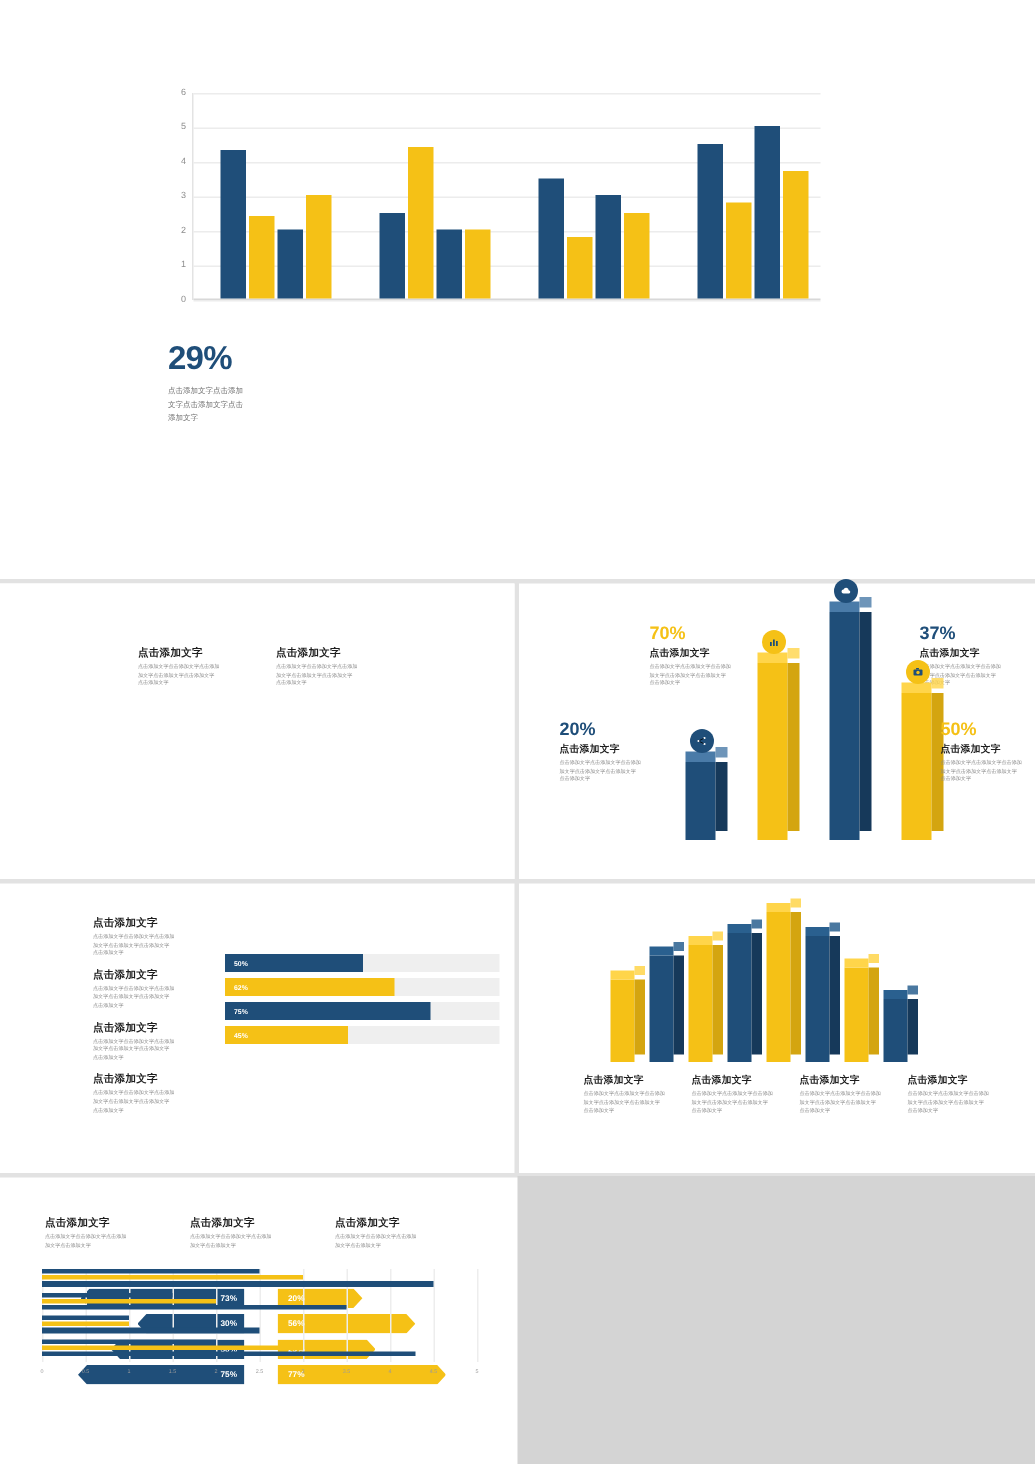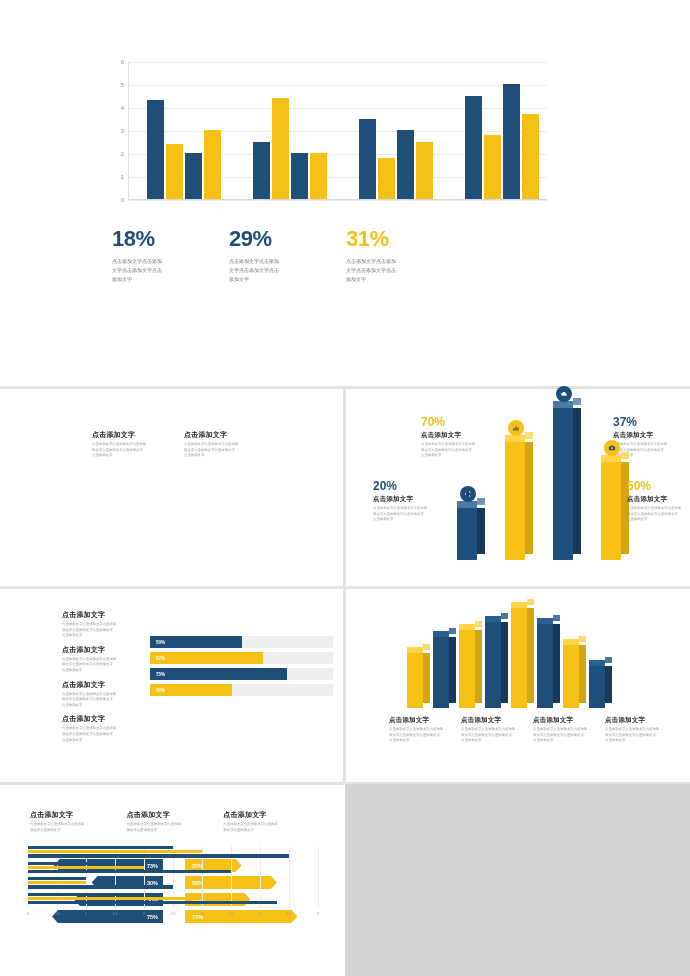--- a/index.html
+++ b/index.html
@@ -143,37 +143,21 @@
             <div class="bar b" style="height:103.5px" title="Series 1: 4.5"></div>
             <div class="bar y" style="height:64.39999999999999px" title="Series 2: 2.8"></div>
             <div class="bar b" style="height:115px" title="Series 3: 5"></div>
             <div class="bar y" style="height:85.10000000000001px" title="Series 4: 3.7"></div>
           </div>
         </div>
     </div>
 
     <div class="stats" id="stats">
         <div class="stat blue">
-          <div class="pct">18%</div>
-          <div class="txt">
-            <div>点击添加文字点击添加</div>
-            <div>文字点击添加文字点击</div>
-            <div>添加文字</div>
-          </div>
-        </div>
-        <div class="stat blue">
           <div class="pct">29%</div>
-          <div class="txt">
-            <div>点击添加文字点击添加</div>
-            <div>文字点击添加文字点击</div>
-            <div>添加文字</div>
-          </div>
-        </div>
-        <div class="stat yellow">
-          <div class="pct">31%</div>
           <div class="txt">
             <div>点击添加文字点击添加</div>
             <div>文字点击添加文字点击</div>
             <div>添加文字</div>
           </div>
         </div>
       </div>
   </div>
 
   <div class="gutter" style="left:0;top:386px;width:690px;height:3px;"></div>
@@ -267,21 +251,21 @@
           <div class="top" style="top:47px;background:#ffd54a"></div>
           <div class="topside" style="top:44px;background:#ffd54a;opacity:.8"></div>
         </div>
         <div class="badge" style="left:163px;top:32px;background:#f5c116">
           <svg viewBox="0 0 24 24" fill="#1f4e79">
             <rect x="4" y="12" width="3.5" height="8"></rect>
             <rect x="10" y="7" width="3.5" height="13"></rect>
             <rect x="16" y="10" width="3.5" height="10"></rect>
           </svg>
         </div>
-        <div class="p2lab" style="left:76px;top:28px">
+        <div class="p2lab" style="left:88px;top:28px">
           <div class="pct" style="color:#f5c116">70%</div>
           <div class="hdr" style="margin-top:3px;font-size:6.5px">点击添加文字</div>
           <div class="body-txt">
             <div>点击添加文字点击添加文字点击添加</div>
             <div>加文字点击添加文字点击添加文字</div>
             <div>点击添加文字</div>
           </div>
         </div>
         <div class="iso" style="position:absolute;left:208px;top:0;width:28px;height:172px">
           <div class="front" style="height:152px;background:#1f4e79;bottom:0px"></div>

